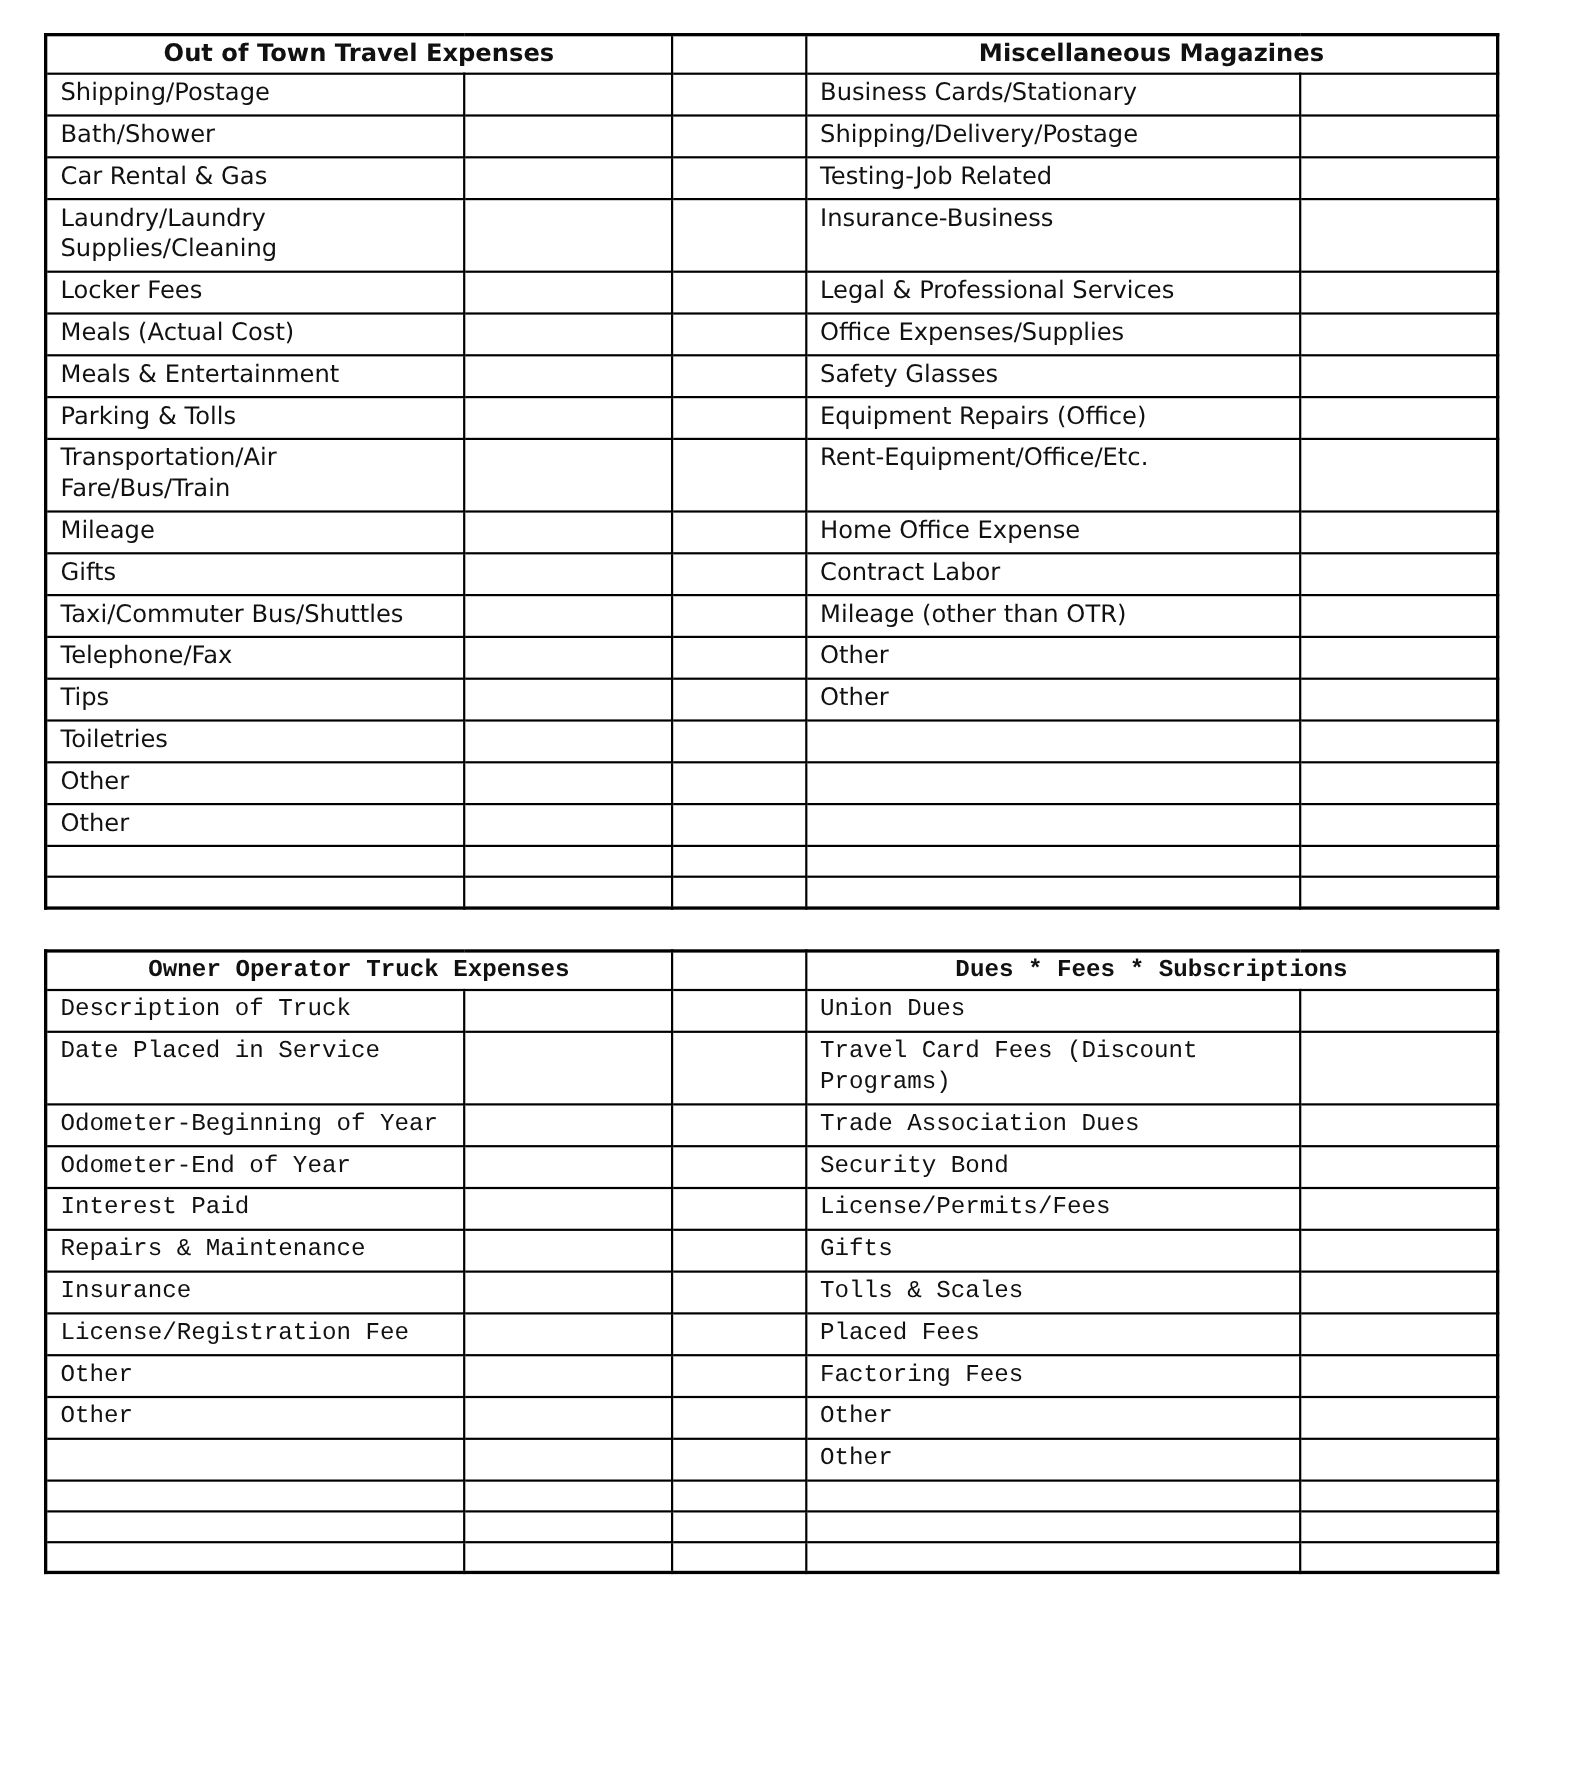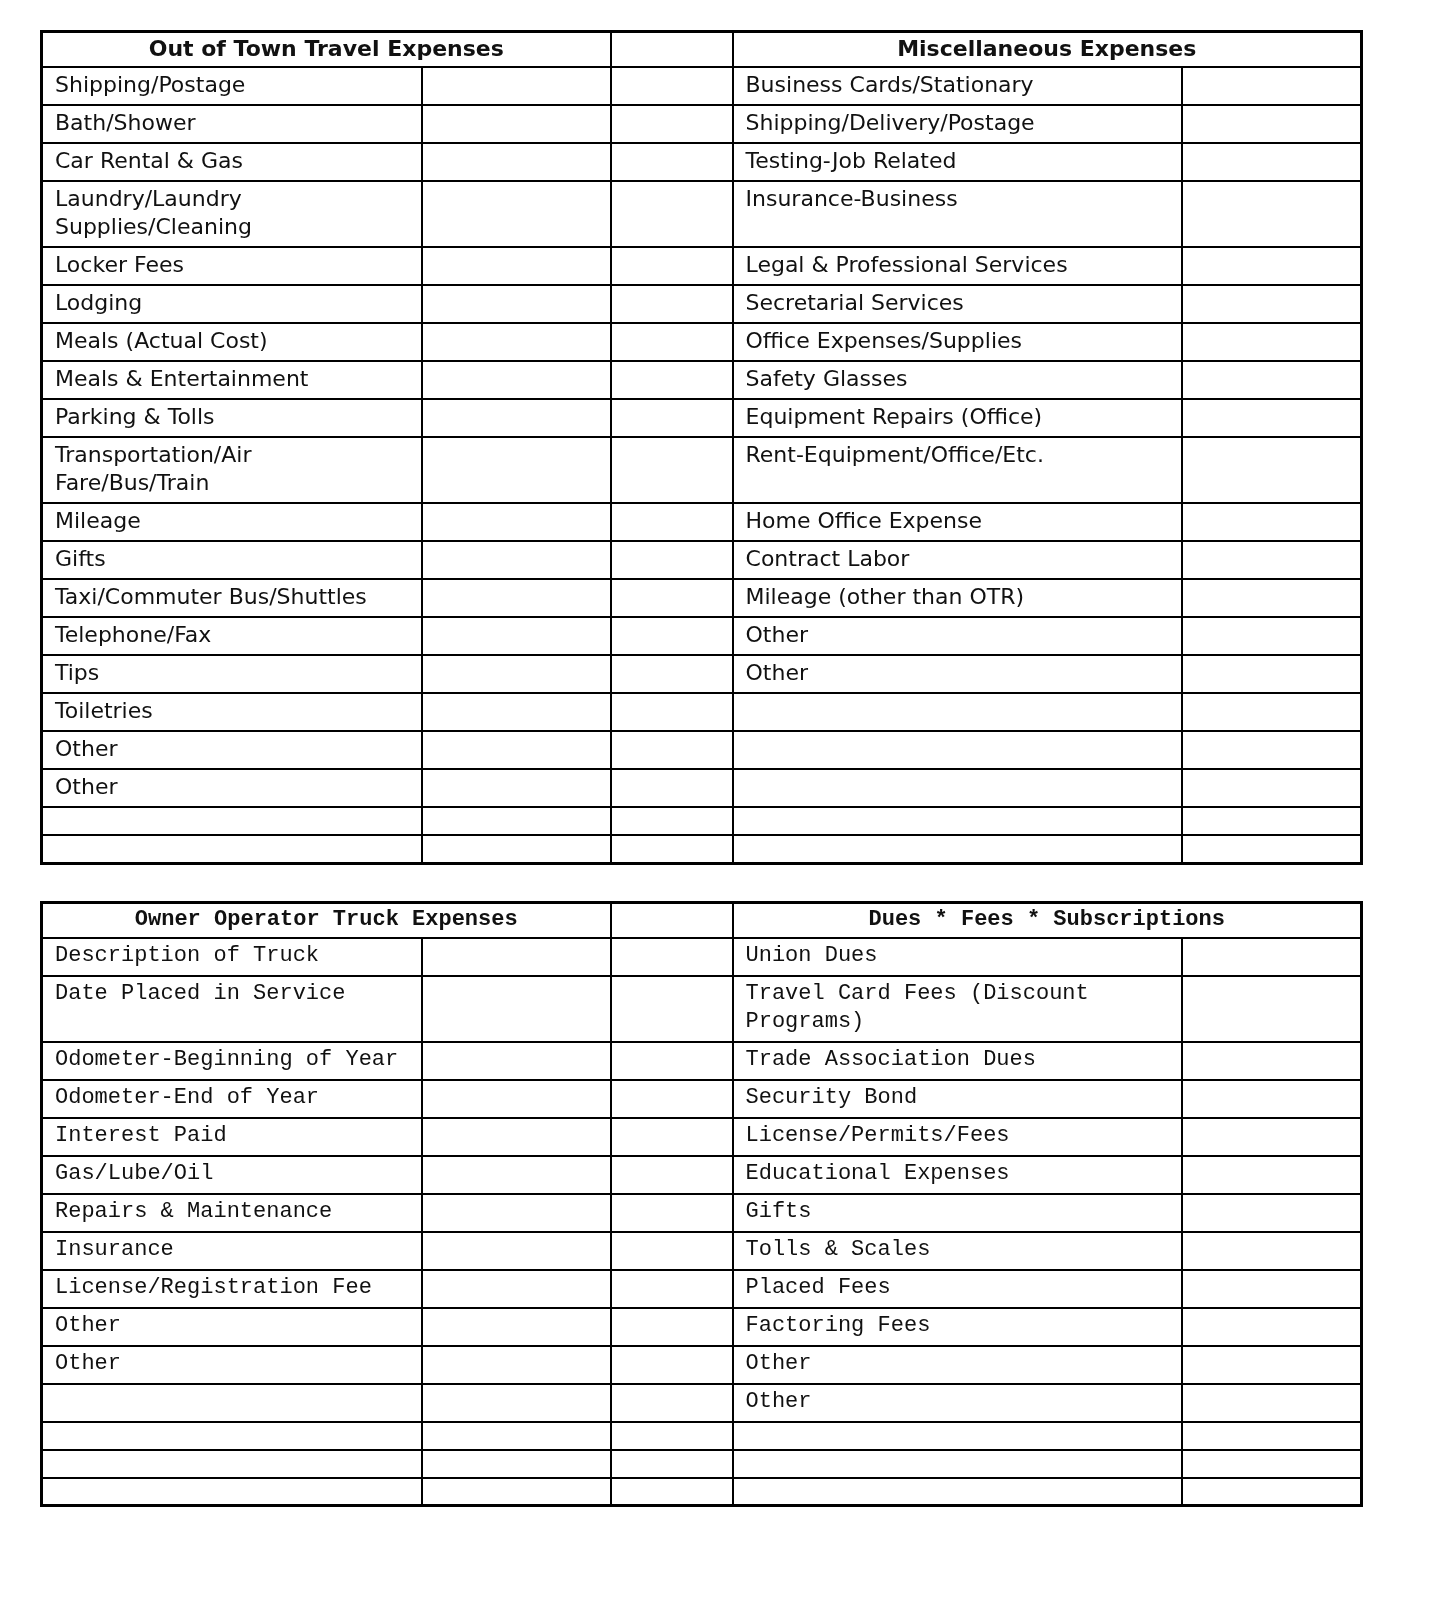--- a/index.html
+++ b/index.html
@@ -66,21 +66,21 @@
       <col style="width:380px">
         <col style="width:189px">
         <col style="width:122px">
         <col style="width:449px">
         <col style="width:180px">
     </colgroup>
     <thead>
       <tr>
         <th colspan="2" class="section-title">Out of Town Travel Expenses</th>
         <th class="gap-cell"></th>
-        <th colspan="2" class="section-title">Miscellaneous Expenses</th>
+        <th colspan="2" class="section-title">Miscellaneous Magazines</th>
       </tr>
     </thead>
     <tbody>
         <tr>
           <td class="label-cell">Shipping/Postage</td>
           <td class="value-cell"></td>
           <td class="gap-cell"></td>
           <td class="label-cell">Business Cards/Stationary</td>
           <td class="value-cell"></td>
         </tr>
@@ -103,27 +103,20 @@
           <td class="value-cell"></td>
           <td class="gap-cell"></td>
           <td class="label-cell">Insurance-Business</td>
           <td class="value-cell"></td>
         </tr>
         <tr>
           <td class="label-cell">Locker Fees</td>
           <td class="value-cell"></td>
           <td class="gap-cell"></td>
           <td class="label-cell">Legal &amp; Professional Services</td>
-          <td class="value-cell"></td>
-        </tr>
-        <tr>
-          <td class="label-cell">Lodging</td>
-          <td class="value-cell"></td>
-          <td class="gap-cell"></td>
-          <td class="label-cell">Secretarial Services</td>
           <td class="value-cell"></td>
         </tr>
         <tr>
           <td class="label-cell">Meals (Actual Cost)</td>
           <td class="value-cell"></td>
           <td class="gap-cell"></td>
           <td class="label-cell">Office Expenses/Supplies</td>
           <td class="value-cell"></td>
         </tr>
         <tr>
@@ -265,27 +258,20 @@
           <td class="value-cell"></td>
         </tr>
         <tr>
           <td class="label-cell">Interest Paid</td>
           <td class="value-cell"></td>
           <td class="gap-cell"></td>
           <td class="label-cell">License/Permits/Fees</td>
           <td class="value-cell"></td>
         </tr>
         <tr>
-          <td class="label-cell">Gas/Lube/Oil</td>
-          <td class="value-cell"></td>
-          <td class="gap-cell"></td>
-          <td class="label-cell">Educational Expenses</td>
-          <td class="value-cell"></td>
-        </tr>
-        <tr>
           <td class="label-cell">Repairs &amp; Maintenance</td>
           <td class="value-cell"></td>
           <td class="gap-cell"></td>
           <td class="label-cell">Gifts</td>
           <td class="value-cell"></td>
         </tr>
         <tr>
           <td class="label-cell">Insurance</td>
           <td class="value-cell"></td>
           <td class="gap-cell"></td>

